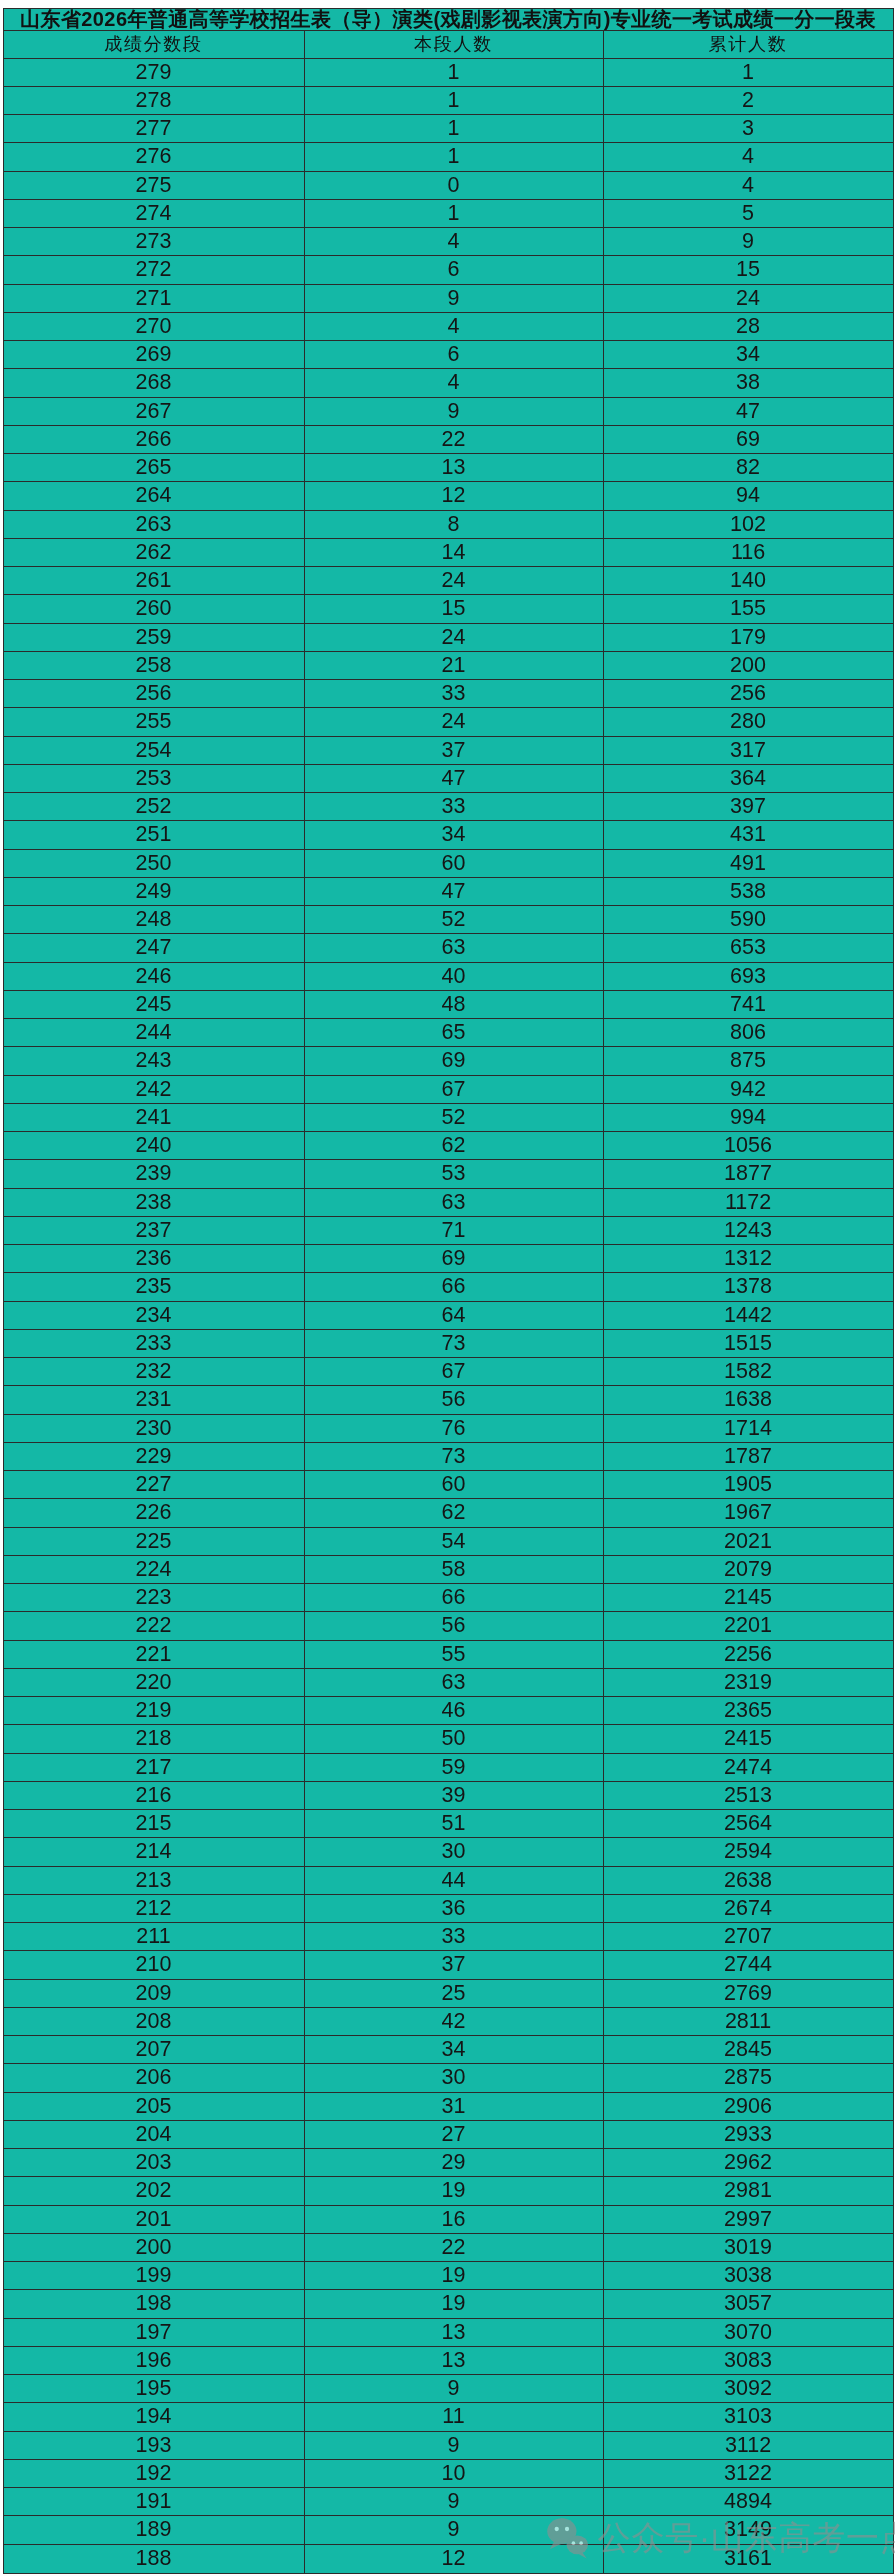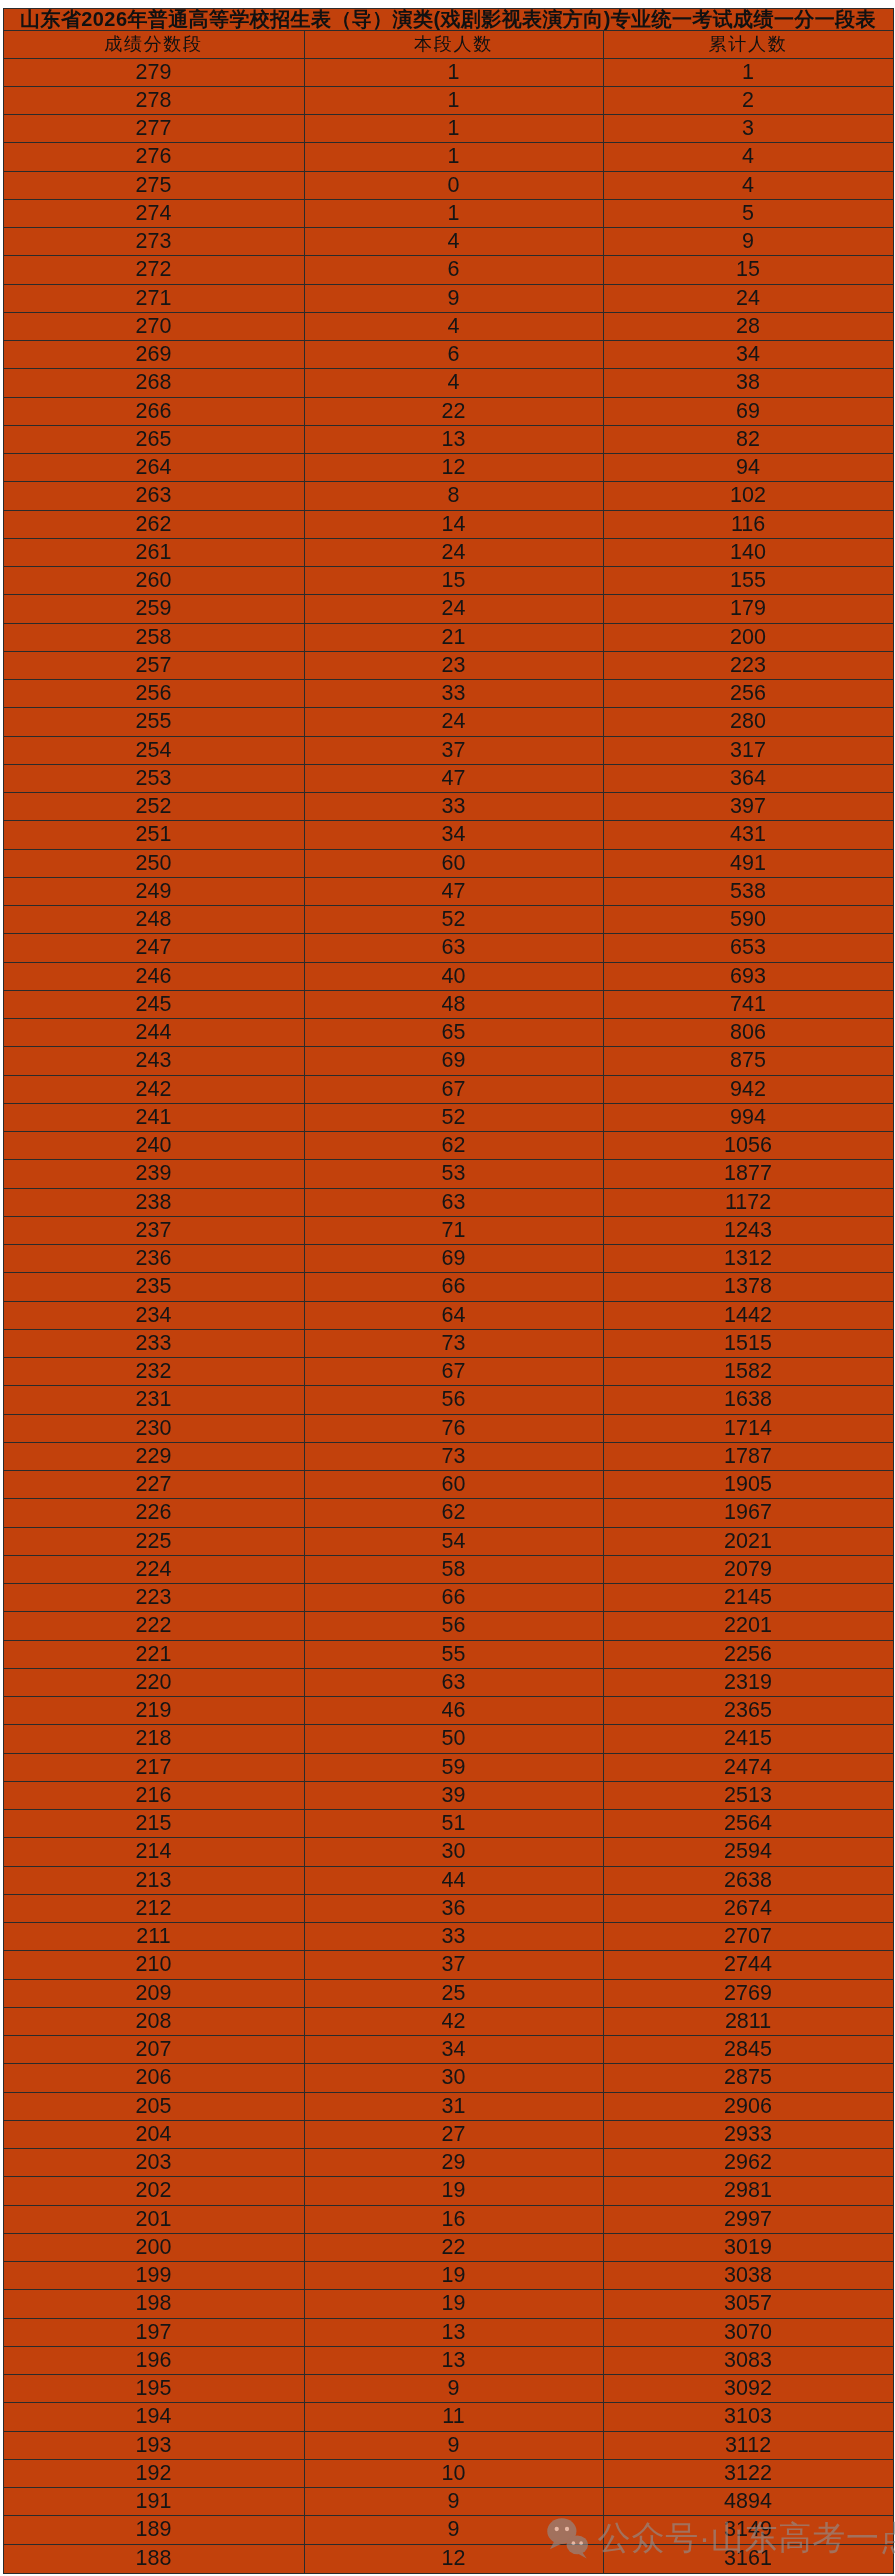--- a/index.html
+++ b/index.html
@@ -12,21 +12,21 @@
     color: #111111;
   }
   .score-table {
     position: absolute;
     left: 2.5px;
     top: 7.5px;
     width: 890px;
     height: 2566px;
     border-collapse: collapse;
     table-layout: fixed;
-    background: #c2410c;
+    background: #14b8a6;
   }
   .score-table th, .score-table td {
     border: 1.7px solid #2b2b2b;
     text-align: center;
     vertical-align: middle;
     padding: 0;
     overflow: hidden;
     white-space: nowrap;
   }
   .title-row th {
@@ -142,20 +142,25 @@
         <td>269</td>
         <td>6</td>
         <td>34</td>
       </tr>
       <tr>
         <td>268</td>
         <td>4</td>
         <td>38</td>
       </tr>
       <tr>
+        <td>267</td>
+        <td>9</td>
+        <td>47</td>
+      </tr>
+      <tr>
         <td>266</td>
         <td>22</td>
         <td>69</td>
       </tr>
       <tr>
         <td>265</td>
         <td>13</td>
         <td>82</td>
       </tr>
       <tr>
@@ -185,25 +190,20 @@
       </tr>
       <tr>
         <td>259</td>
         <td>24</td>
         <td>179</td>
       </tr>
       <tr>
         <td>258</td>
         <td>21</td>
         <td>200</td>
-      </tr>
-      <tr>
-        <td>257</td>
-        <td>23</td>
-        <td>223</td>
       </tr>
       <tr>
         <td>256</td>
         <td>33</td>
         <td>256</td>
       </tr>
       <tr>
         <td>255</td>
         <td>24</td>
         <td>280</td>

